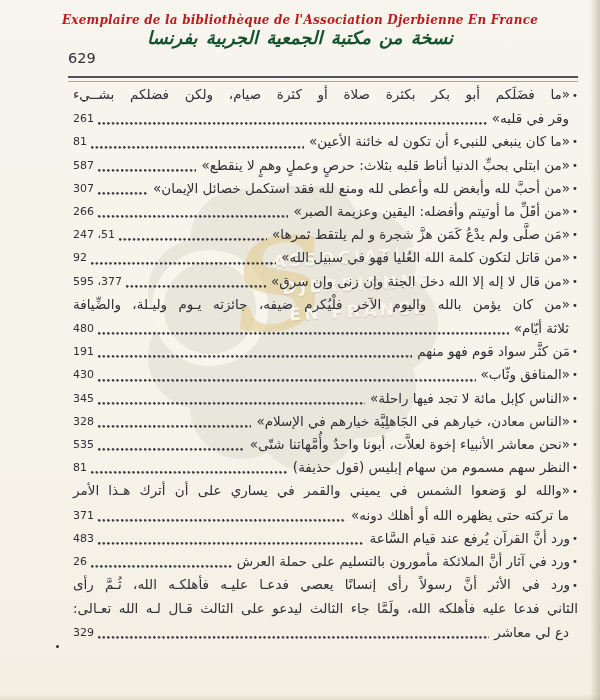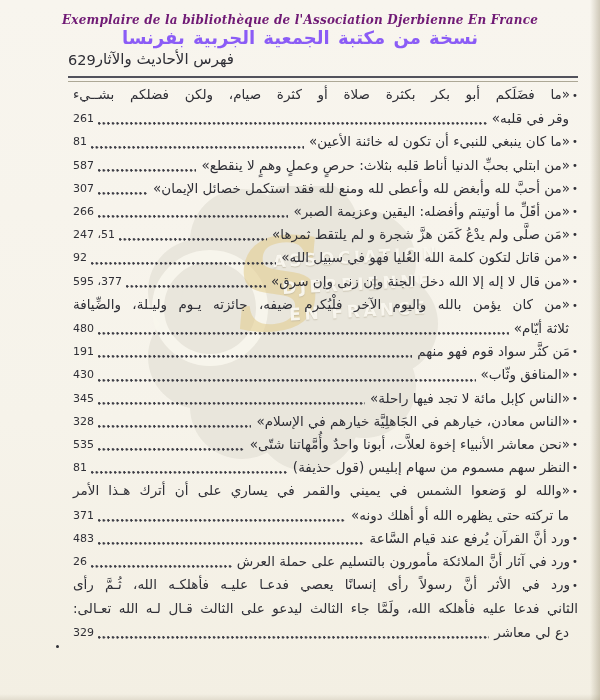--- a/index.html
+++ b/index.html
@@ -10,23 +10,23 @@
   }
   .page{position:absolute;inset:0;}
   .edge-right{position:absolute;top:0;bottom:0;right:0;width:10px;
     background:linear-gradient(to right,rgba(150,138,110,0),rgba(140,128,98,0.38));}
   .edge-bottom{position:absolute;left:0;right:0;bottom:0;height:6px;
     background:linear-gradient(to bottom,rgba(150,138,110,0),rgba(150,138,110,0.18));}
 
   
   .stamp{position:absolute;top:13px;left:0;right:0;text-align:center;}
   .stamp-fr{font-family:"DejaVu Serif",serif;font-style:italic;font-weight:700;
-    font-size:12px;color:#701a75;letter-spacing:0.2px;}
-  .stamp-ar{direction:rtl;font-weight:700;font-size:18px;color:#8b5cf6;
-    margin-top:0px;word-spacing:2px;}
+    font-size:12px;color:#b91c1c;letter-spacing:0.2px;}
+  .stamp-ar{direction:rtl;font-weight:700;font-size:18px;color:#14532d;
+    margin-top:0px;word-spacing:2px;font-style:italic;}
 
   
   .phead{position:absolute;top:50px;left:68px;right:22px;display:flex;
     align-items:flex-end;}
   .pnum{font-size:14.5px;}
   .ptitle{font-size:15px;direction:rtl;}
   .rule{position:absolute;top:76px;left:68px;right:22px;height:3px;
     border-top:2px solid #52525c;border-bottom:1px solid #ada896;}
 
   
@@ -90,21 +90,20 @@
     </div>
   </div>
 
   <div class="stamp">
     <div class="stamp-fr">Exemplaire de la bibliothèque de l'Association Djerbienne En France</div>
     <div class="stamp-ar">نسخة من مكتبة الجمعية الجربية بفرنسا</div>
   </div>
 
   <div class="phead">
     <span class="pnum">629</span>
-    <span class="ptitle">فهرس الأحاديث والآثار</span>
   </div>
   <div class="rule"></div>
 
   <div class="entries">
       <div>
         <div class="line cont"><span class="bullet">•</span><span class="txt">«ما فضَلَكم أبو بكر بكثرة صلاة أو كثرة صيام، ولكن فضلكم بشــيء</span></div>
         <div class="line flexrow indent">
           <span class="txt">وقر في قلبه»</span>
           <span class="leader"></span>
           <span class="pageno">261</span>

